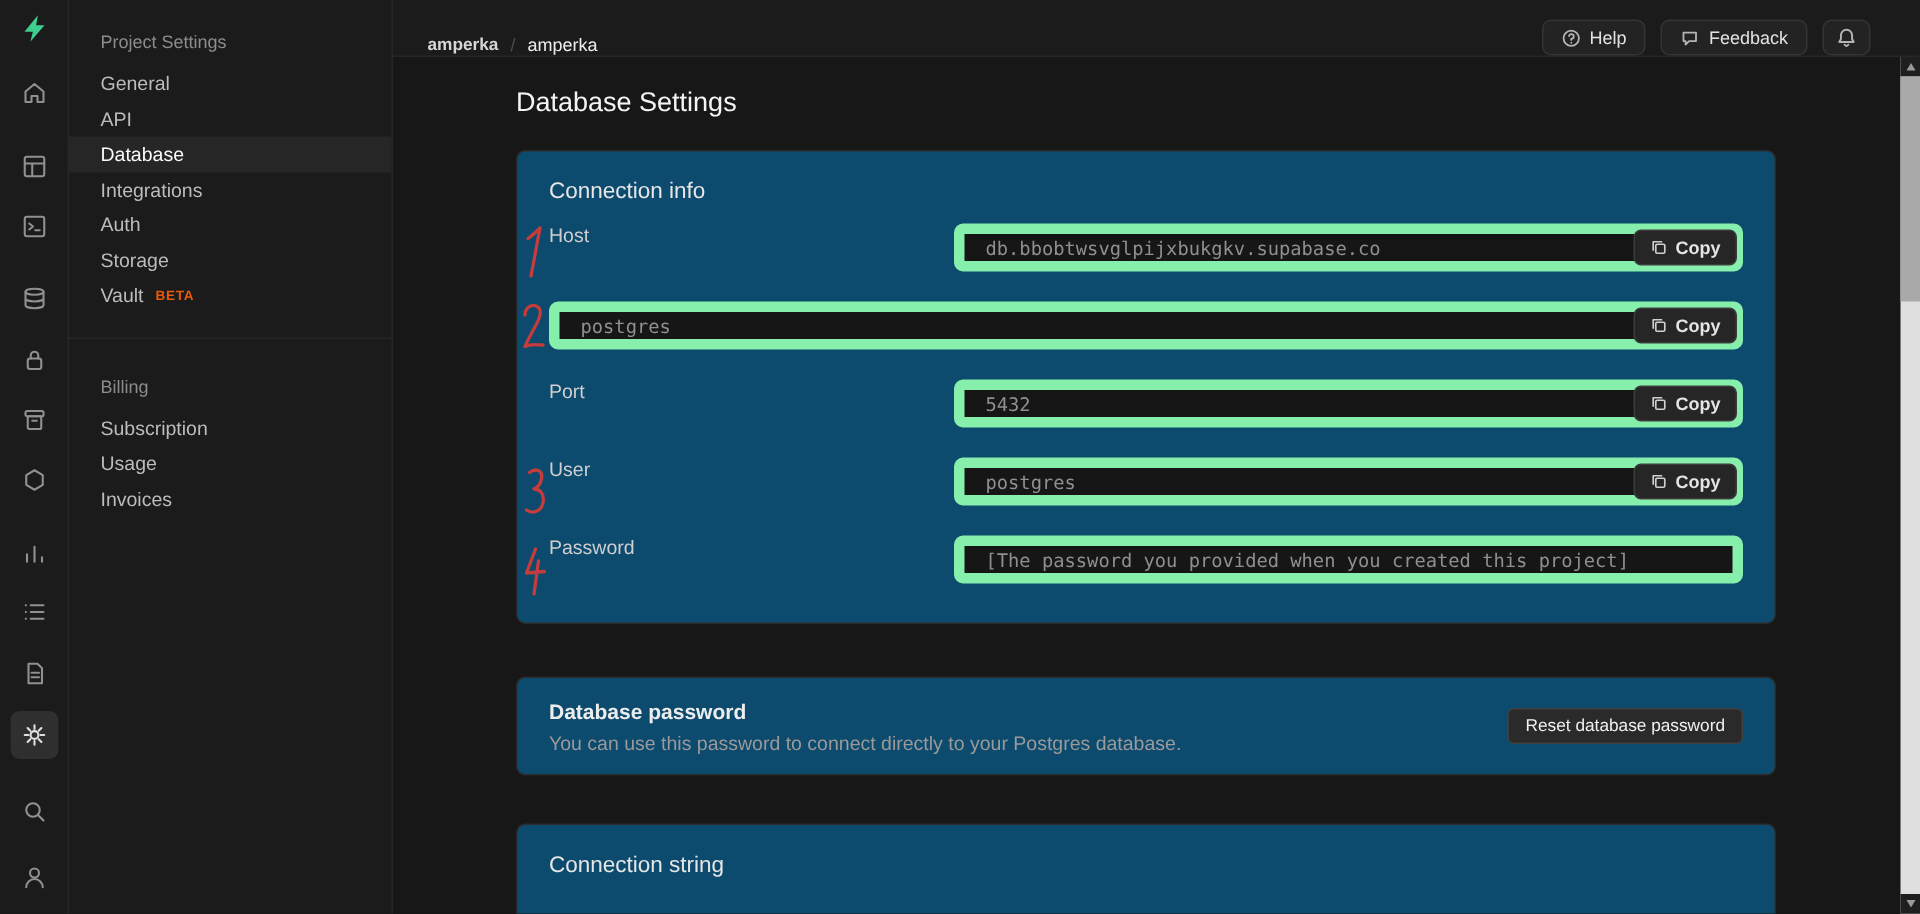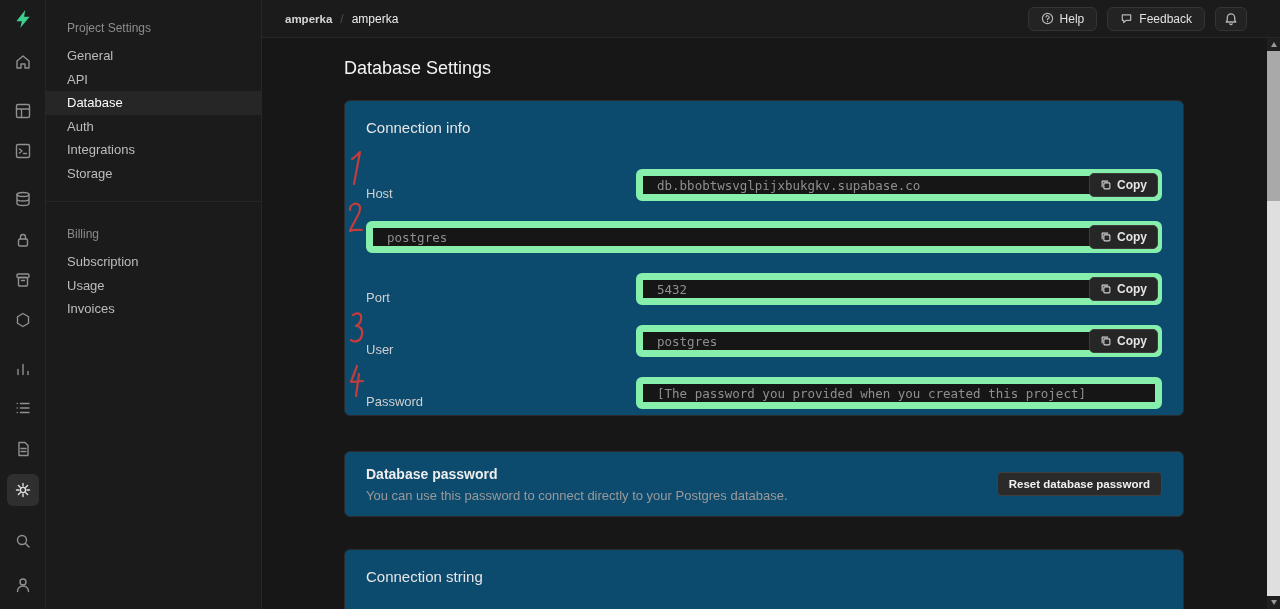--- a/index.html
+++ b/index.html
@@ -24,58 +24,58 @@
   .sidebar-content { padding-top:20px; }
   .side-heading { height:16px; line-height:16px; padding-left:21px; font-size:12px; color:#8c8c8c; margin-bottom:8px; }
   .side-item { height:23.5px; display:flex; align-items:center; padding-left:21px;
     font-size:13px; color:#bcbcbc; cursor:pointer; }
   .side-item.active { background:#262626; color:#fafafa; }
   .beta-badge { font-size:9px; font-weight:700; letter-spacing:.5px; color:#e8590c; margin-left:8px; }
   .side-divider { height:1px; background:#272727; margin:16px 0 24px 0; border:0; }
 
   
   .topbar { position:absolute; left:262px; top:0; right:0; height:38px; background:#1b1b1b;
-    border-bottom:1px solid #272727; display:flex; align-items:center; z-index:10; }
+    border-bottom:1px solid #272727; display:flex; align-items:flex-end; z-index:10; }
   .crumbs { display:flex; align-items:center; gap:8px; padding-left:23px; }
   .crumb-org { font-size:11.5px; font-weight:600; color:#d6d6d6; cursor:pointer; }
   .crumb-sep { font-size:12px; color:#4d4d4d; }
   .crumb-project { font-size:12px; font-weight:500; color:#ededed; cursor:pointer; }
   .topbar-actions { margin-left:auto; display:flex; align-items:center; gap:10px; margin-right:33px; }
   .top-btn { display:flex; align-items:center; gap:6px; height:24px; padding:0 12px;
     background:#232323; border:1px solid #343434; border-radius:6px; color:#e2e2e2;
     font-size:12px; font-family:inherit; cursor:pointer; }
   .top-btn svg { stroke:#b5b5b5; fill:none; stroke-width:1.3; stroke-linecap:round; stroke-linejoin:round; }
   .icon-only { padding:0 8px; }
 
   
   .content { position:absolute; left:262px; top:38px; right:13px; bottom:0; background:#171717;
     overflow:hidden; padding-left:82px; }
   .page-title { margin-top:20px; margin-bottom:21px; font-size:18px; font-weight:400; color:#f4f4f4; }
   .card { width:840px; background:#0c4a6e; border:1px solid #2b2b2b; border-radius:6px; }
   .card-header { padding:18px 21px 12px 21px; }
   .card-title { font-size:15px; font-weight:500; color:#e6e6e6; }
   .rows { padding-bottom:6px; }
-  .field-row { height:52px; display:flex; align-items:flex-end; padding:0 21px; }
+  .field-row { height:52px; display:flex; align-items:flex-start; padding:0 21px; }
   .field-label { flex:0 0 270px; font-size:13px; color:#cfcfcf; }
   .field-input-wrap { flex:1; position:relative; }
   .field-input { width:100%; height:32px; background:#161616; border:7px solid #86efac; border-radius:6px;
     color:#8f8f8f; font-family:"DejaVu Sans Mono", monospace; font-size:12.5px; padding:0 96px 0 14px; outline:none; }
   .field-input.no-copy { padding-right:14px; }
   .copy-btn { position:absolute; right:4px; top:50%; transform:translateY(-50%);
     display:flex; align-items:center; gap:5px; height:24px; padding:0 10px;
     background:#262626; border:1px solid #3c3c3c; border-radius:5px; color:#e4e4e4;
     font-size:12px; font-weight:600; font-family:inherit; cursor:pointer; }
   .copy-btn svg { stroke:#cfcfcf; fill:none; stroke-width:1.3; stroke-linejoin:round; }
 
   .card-password { margin-top:35px; height:66px; display:flex; align-items:center;
     justify-content:space-between; padding:0 21px; }
   .pw-text-title { font-size:14px; font-weight:700; color:#ededed; margin-bottom:6px; }
   .pw-text-desc { font-size:13px; color:#9a9a9a; }
   .reset-btn { height:24px; padding:0 11px; background:#2a2a2a; border:1px solid #404040;
-    border-radius:4px; color:#f0f0f0; font-size:11.5px; font-weight:700; font-family:inherit; cursor:pointer; }
+    border-radius:4px; color:#f0f0f0; font-size:11.5px; font-weight:400; font-family:inherit; cursor:pointer; }
 
   .card-connstring { margin-top:32px; height:140px; }
 
   
   .hand { position:absolute; pointer-events:none; z-index:5; }
   .hand svg { stroke:#c43c3c; fill:none; stroke-width:2.2; stroke-linecap:round; stroke-linejoin:round; }
   .hand-1 { left:84px; top:110px; }
   .hand-2 { left:83px; top:162px; }
   .hand-3 { left:85px; top:272px; }
   .hand-4 { left:84px; top:325px; }
@@ -177,23 +177,27 @@
       </svg>
   </div>
 </nav>
 
 <aside class="sidebar">
   <div class="sidebar-content">
     <div class="side-heading">Project Settings</div>
     <div class="side-item">General</div>
     <div class="side-item">API</div>
     <div class="side-item active">Database</div>
+    <div class="side-item">Integrations</div>
     <div class="side-item">Auth</div>
-    <div class="side-item">Integrations</div>
     <div class="side-item">Storage</div>
+    <div class="side-item">
+      <span>Vault</span>
+      <span class="beta-badge">BETA</span>
+    </div>
     <hr class="side-divider">
     <div class="side-heading">Billing</div>
     <div class="side-item">Subscription</div>
     <div class="side-item">Usage</div>
     <div class="side-item">Invoices</div>
   </div>
 </aside>
 
 <header class="topbar">
   <div class="crumbs">

